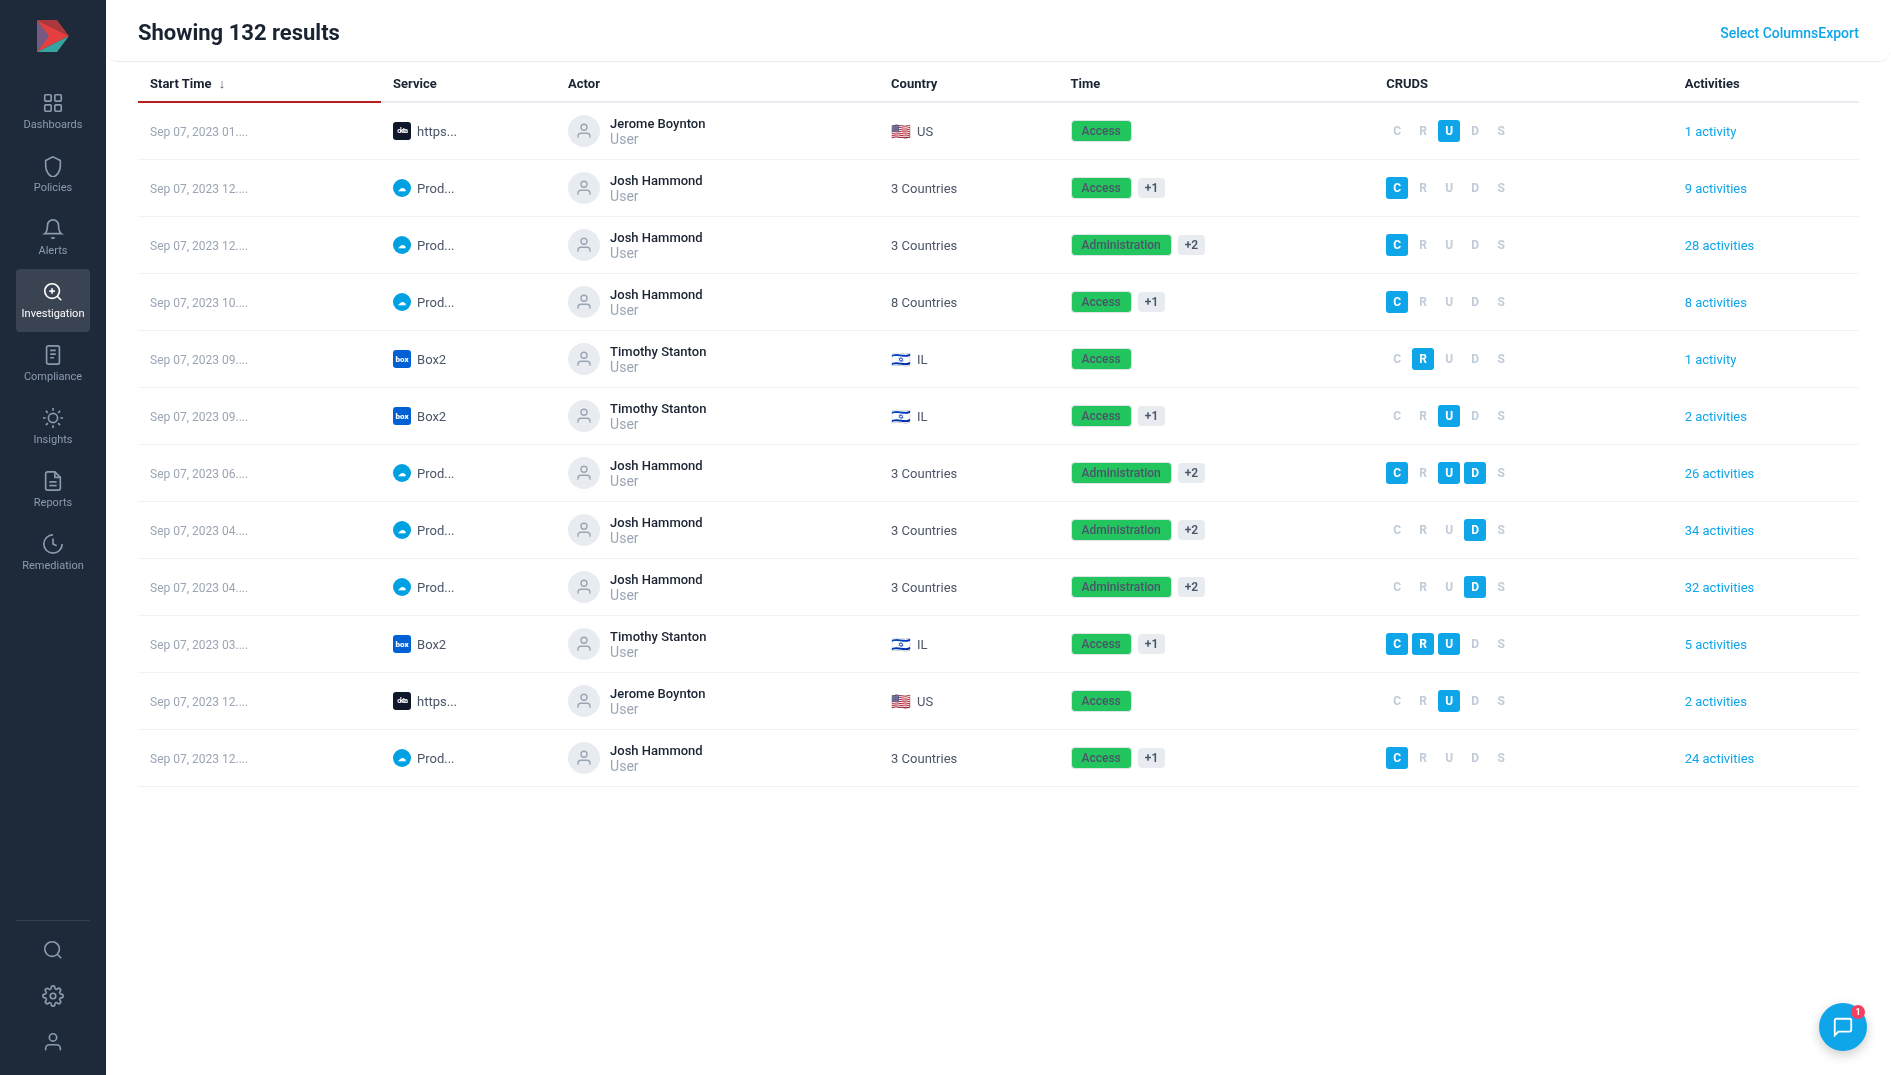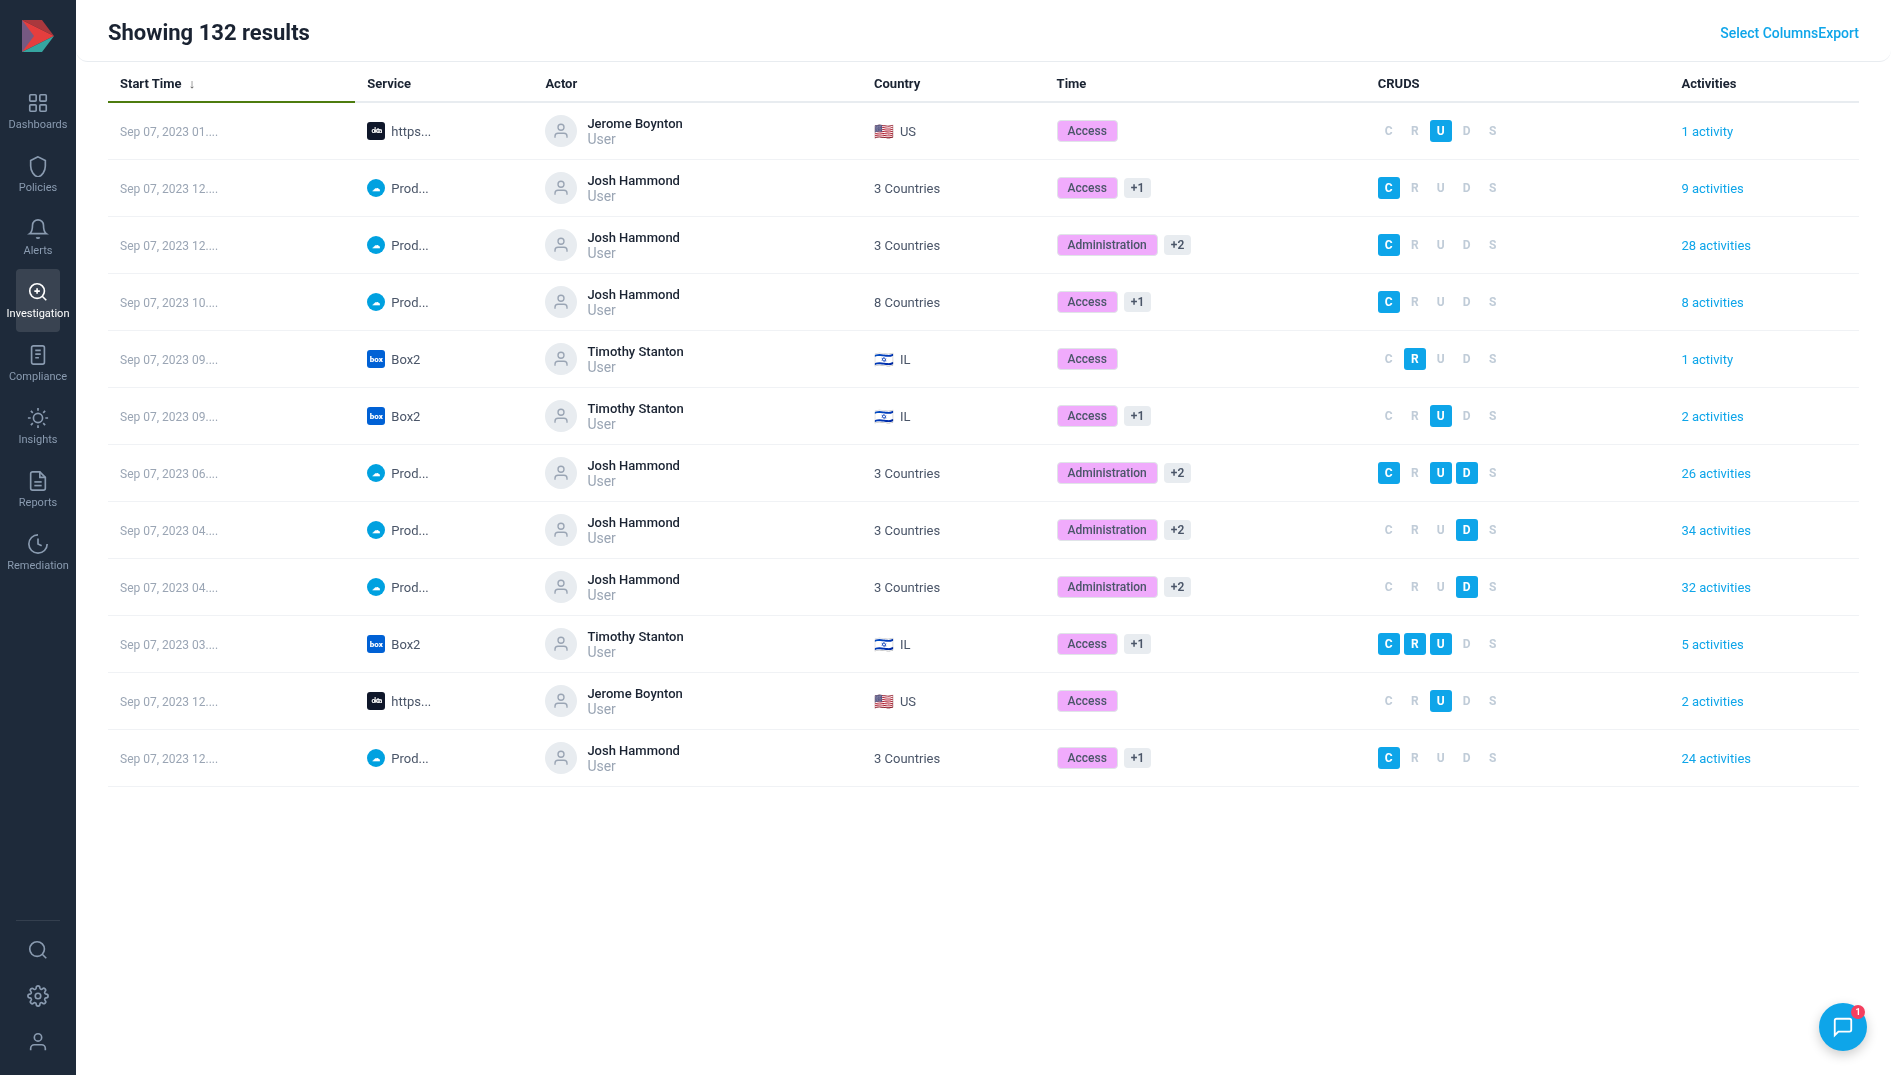--- a/index.html
+++ b/index.html
@@ -1,20 +1,20 @@
 <!DOCTYPE html>
 <html><head>
   <meta charset="utf-8">
   <style>
     * { box-sizing: border-box; margin: 0; padding: 0; }
     body { font-family: -apple-system, BlinkMacSystemFont, 'Segoe UI', Roboto, sans-serif; background: #f0f2f5; display: flex; height: 100vh; overflow: hidden; }
 
     
     .sidebar {
-      width: 76px;
+      width: 106px;
       background: #1e2a3a;
       display: flex;
       flex-direction: column;
       align-items: center;
       padding: 12px 16px;
       flex-shrink: 0;
     }
     .sidebar-logo {
       margin-bottom: 20px;
       width: 48px;
@@ -110,21 +110,21 @@
       padding: 14px 12px 10px;
       text-align: left;
       font-size: 13px;
       font-weight: 700;
       color: #1a2332;
       white-space: nowrap;
     }
 
     th.active-sort {
       color: #1a2332;
-      border-bottom: 2px solid #4d7c0f;
+      border-bottom: 2px solid #b91c1c;
     }
 
     th .sort-icon { margin-left: 4px; color: #555; }
 
     td {
       padding: 12px 12px;
       font-size: 13px;
       color: #4a5568;
       border-bottom: 1px solid #f0f2f5;
       vertical-align: middle;
@@ -179,21 +179,21 @@
       gap: 6px;
     }
     .flag { font-size: 16px; }
 
     .type-badge {
       display: inline-flex;
       align-items: center;
       gap: 6px;
     }
     .badge {
-      background: #f0abfc;
+      background: #22c55e;
       color: #4a5568;
       border-radius: 4px;
       padding: 3px 10px;
       font-size: 12px;
       font-weight: 500;
       border: 1px solid #e0e4e8;
     }
     .badge-extra {
       background: #e8ecf0;
       color: #4a5568;

